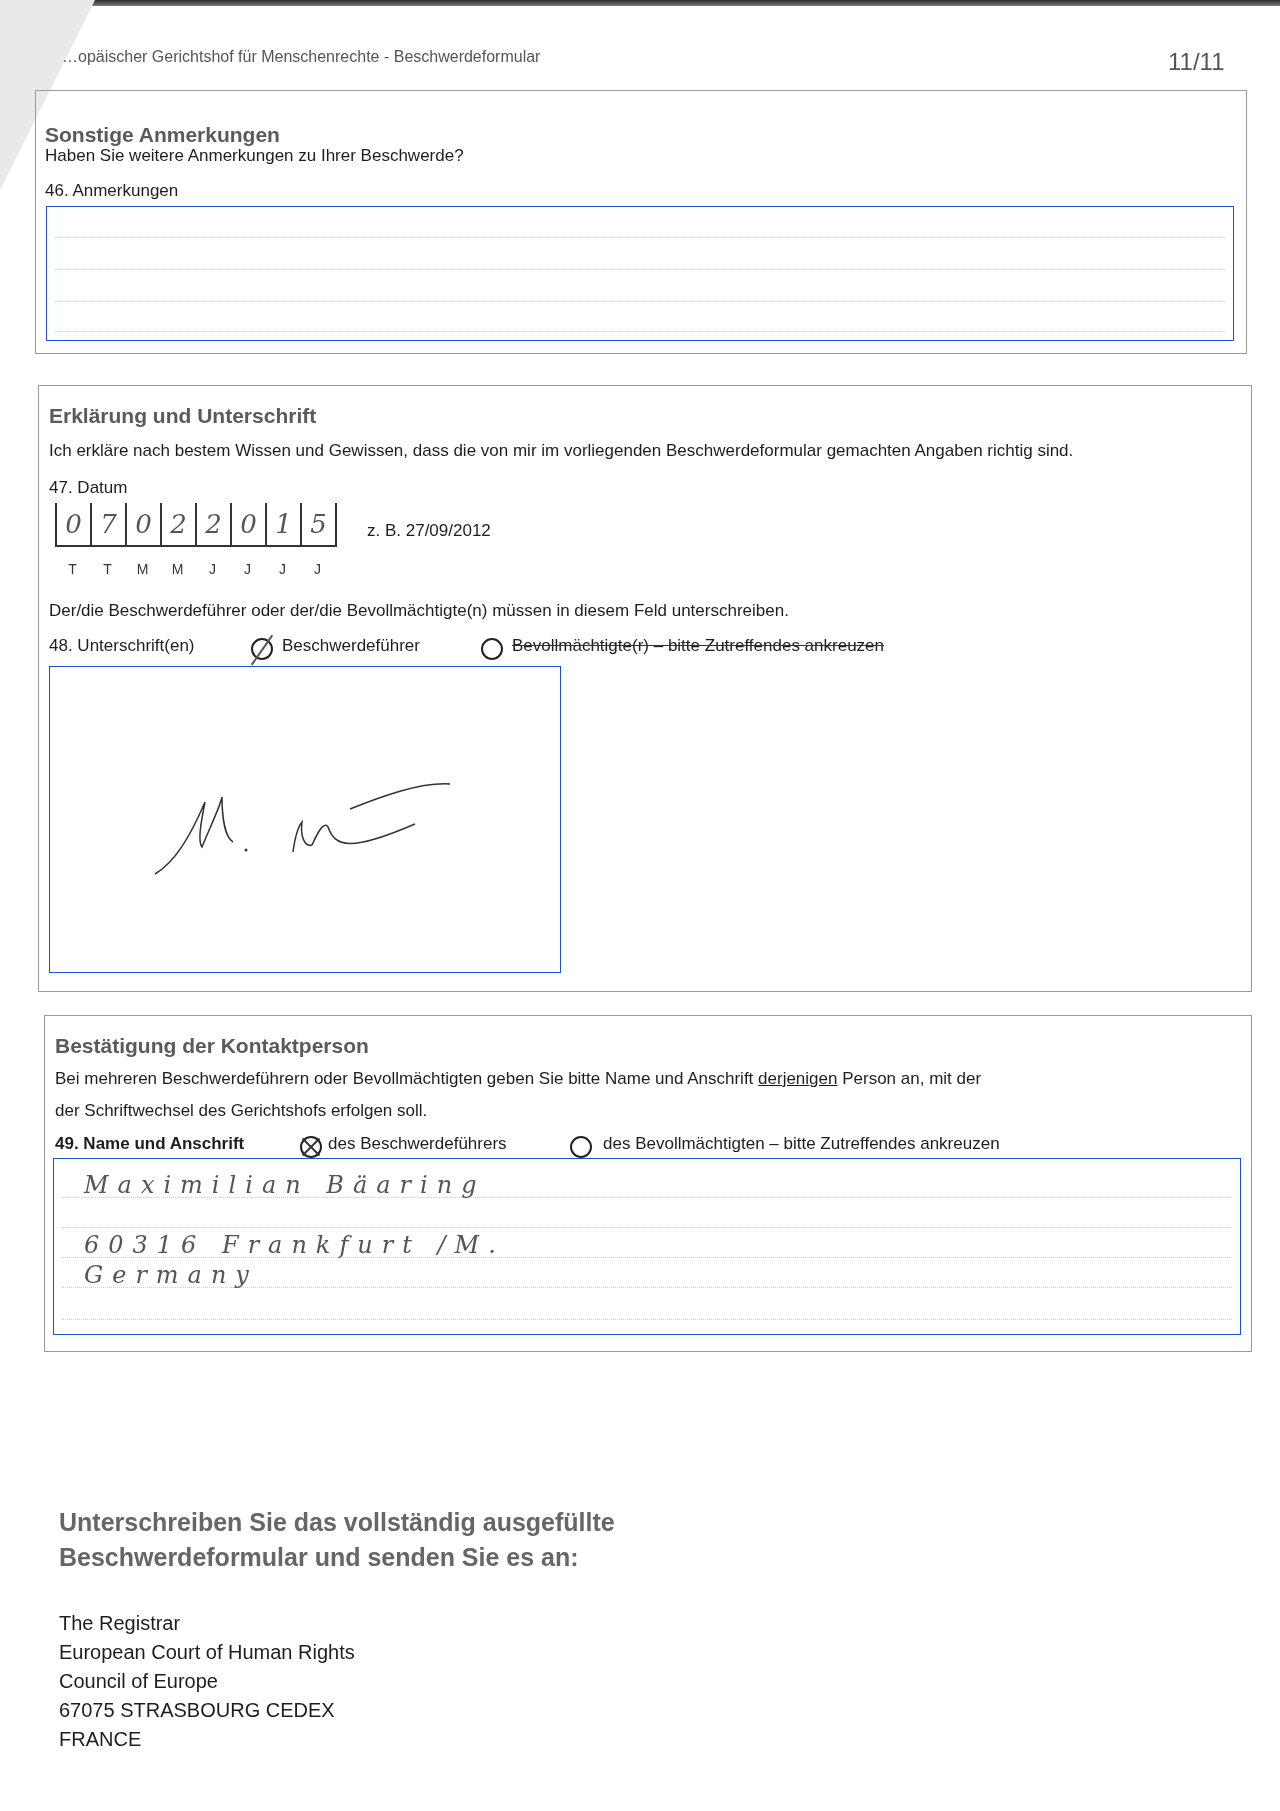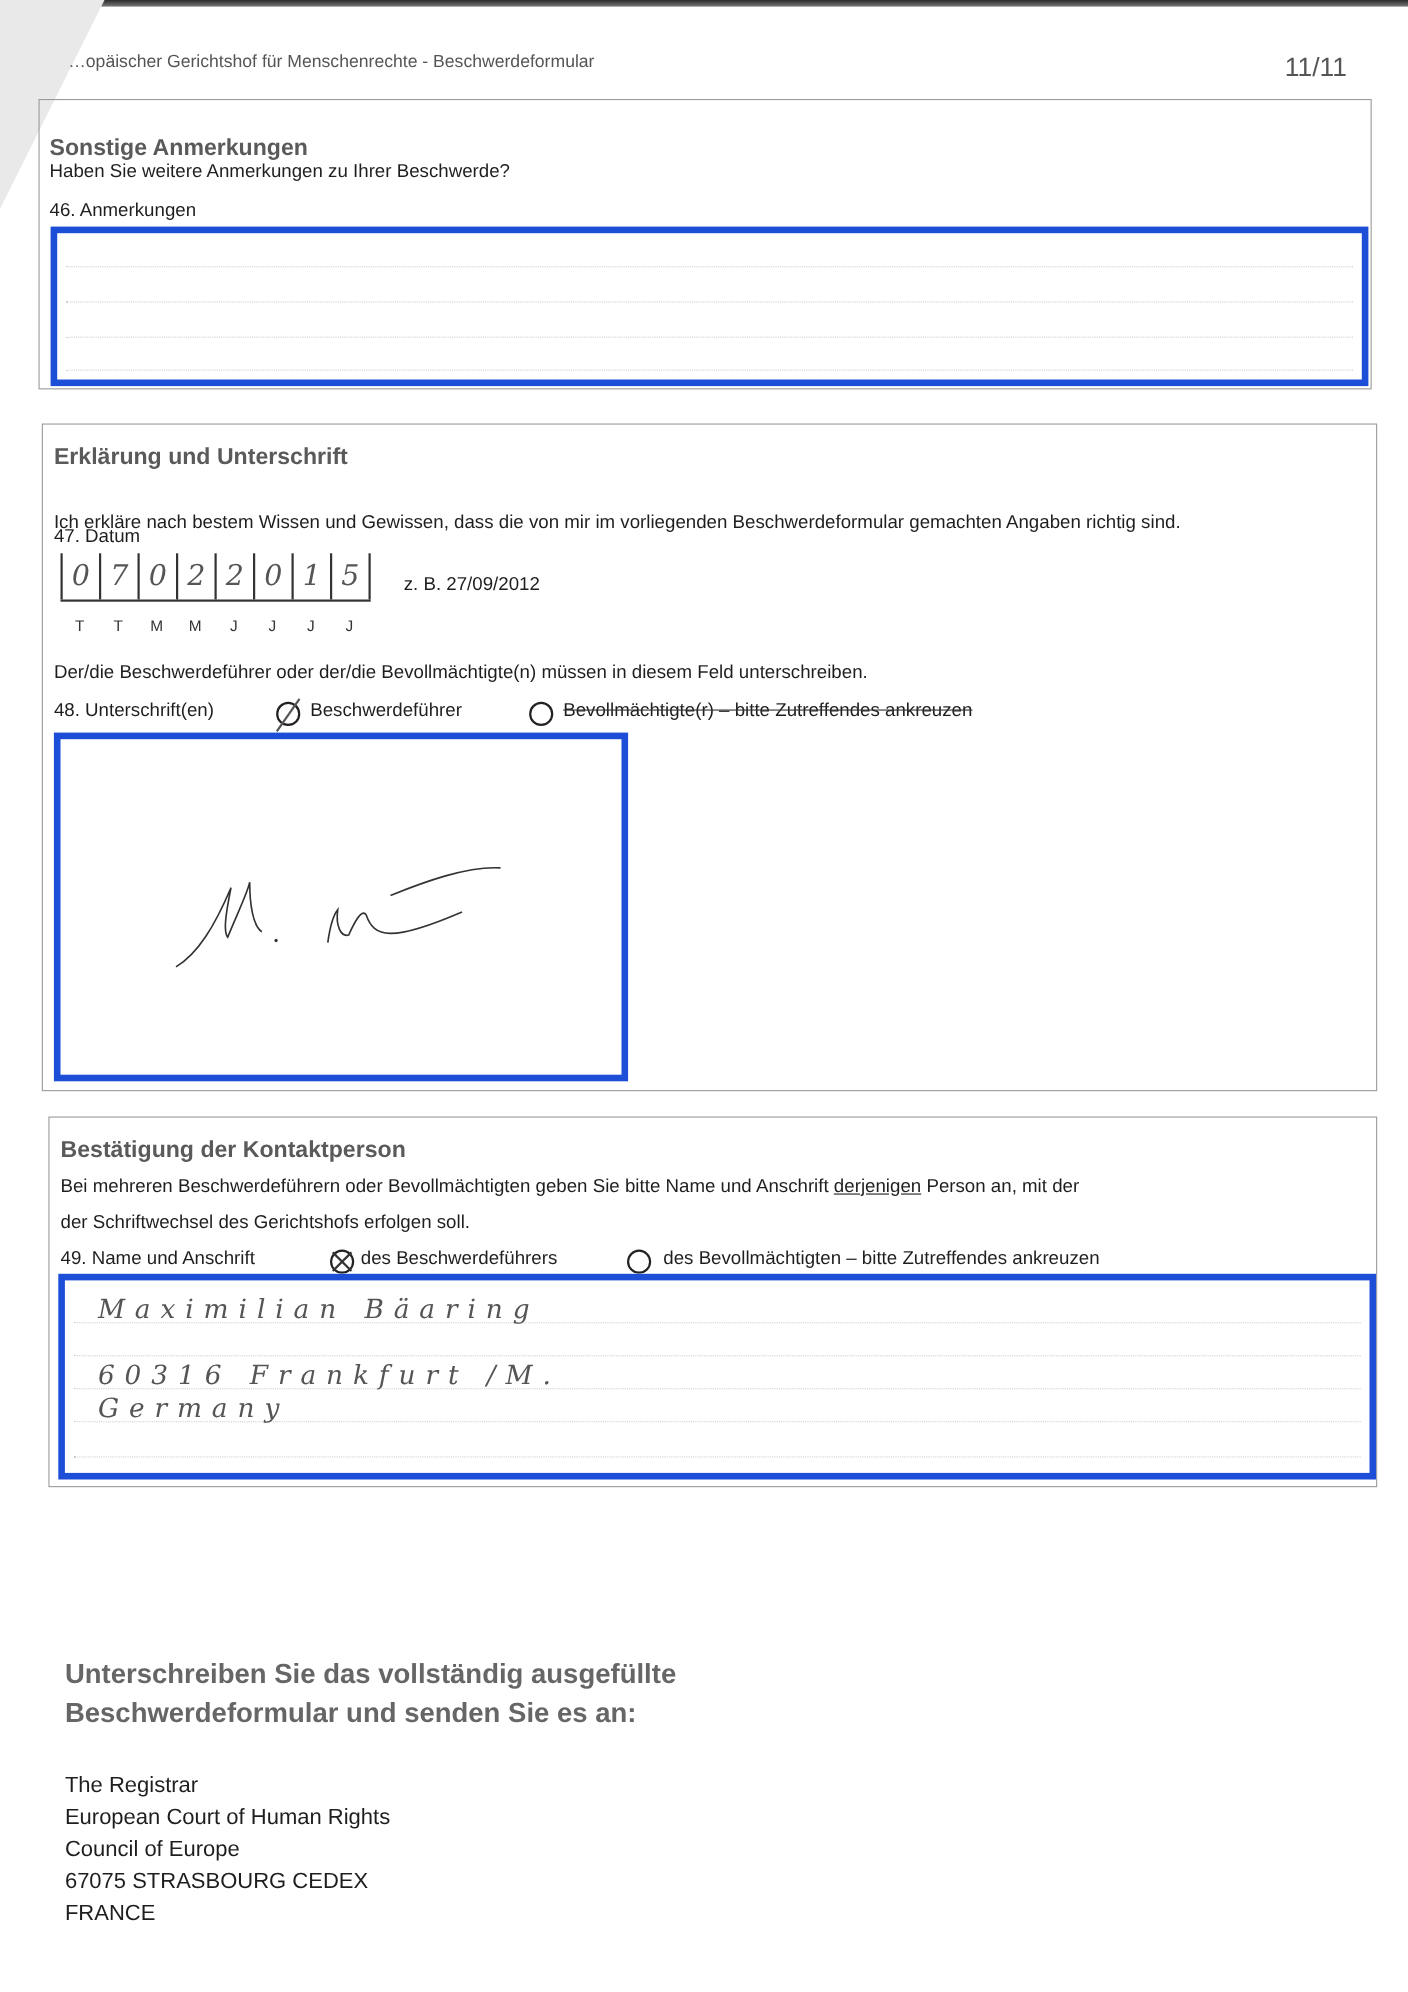--- a/index.html
+++ b/index.html
@@ -11,21 +11,21 @@
   .topbar { position: absolute; left: 0; top: 0; width: 1280px; height: 6px;
     background: linear-gradient(#2a2a2a, #7a7a7a); }
   .fold { position: absolute; left: 0; top: 0; width: 0; height: 0;
     border-top: 190px solid #e9e9e9; border-right: 95px solid transparent; }
   .hdr-title { position: absolute; left: 62px; top: 48px; font-size: 16px; color: #555; }
   .hdr-page { position: absolute; left: 1168px; top: 48px; font-size: 24px; color: #555; }
 
   .section { position: absolute; border: 1px solid #9a9a9a; }
   .sec-title { position: absolute; font-size: 21px; font-weight: bold; color: #5a5a5a; }
   .txt { position: absolute; font-size: 17px; color: #1e1e1e; white-space: nowrap; }
-  .field-box { position: absolute; border: 6px solid #1d4ed8; background: #fff; }
+  .field-box { position: absolute; border: 1px solid #1d4ed8; background: #fff; }
   .rule { position: absolute; left: 8px; right: 8px; height: 0; border-top: 1px dotted #cfcfcf; }
 
   .datebox { position: absolute; left: 54px; top: 502px; height: 42px; display: flex;
     border-bottom: 2px solid #333; }
   .digit { width: 33px; height: 42px; border-left: 2px solid #333; position: relative;
     font-family: "DejaVu Serif", serif; font-size: 26px; font-style: italic; color: #555;
     display: flex; align-items: center; justify-content: center; }
   .digit:last-child { border-right: 2px solid #333; }
   .date-labels { position: absolute; left: 54px; top: 560px; display: flex; }
   .date-labels span { width: 35px; text-align: center; font-size: 14px; color: #333; }
@@ -62,21 +62,21 @@
   <div class="field-box" style="left:10px; top:115px; width:1186px; height:133px;">
     <div class="rule" style="top:30px;"></div>
     <div class="rule" style="top:62px;"></div>
     <div class="rule" style="top:94px;"></div>
     <div class="rule" style="top:124px;"></div>
   </div>
 </div>
 
 <div class="section" style="left:38px; top:385px; width:1212px; height:605px;">
   <div class="sec-title" style="left:10px; top:18px;">Erklärung und Unterschrift</div>
-  <div class="txt" style="left:10px; top:55px;margin-top:24px;">Ich erkläre nach bestem Wissen und Gewissen, dass die von mir im vorliegenden Beschwerdeformular gemachten Angaben richtig sind.</div>
+  <div class="txt" style="left:10px; top:55px;">Ich erkläre nach bestem Wissen und Gewissen, dass die von mir im vorliegenden Beschwerdeformular gemachten Angaben richtig sind.</div>
   <div class="txt" style="left:10px; top:92px;">47.  Datum</div>
   <div class="txt" style="left:328px; top:135px;">z. B.  27/09/2012</div>
   <div class="txt" style="left:10px; top:215px;">Der/die Beschwerdeführer oder der/die Bevollmächtigte(n) müssen in diesem Feld unterschreiben.</div>
   <div class="txt" style="left:10px; top:250px;">48.  Unterschrift(en)</div>
 
   <span class="radio slash" style="left:212px; top:252px;"></span>
   <div class="txt" style="left:243px; top:250px;">Beschwerdeführer</div>
   <span class="radio" style="left:442px; top:252px;"></span>
   <div class="txt strike" style="left:473px; top:250px;">Bevollmächtigte(r) – bitte Zutreffendes ankreuzen</div>
 
@@ -110,21 +110,21 @@
     <span>J</span>
   </div>
 </div>
 
 <div class="section" style="left:44px; top:1015px; width:1206px; height:335px;">
   <div class="sec-title" style="left:10px; top:18px;">Bestätigung der Kontaktperson</div>
   <div class="txt" style="left:10px; top:53px;">
     <span>Bei mehreren Beschwerdeführern oder Bevollmächtigten geben Sie bitte Name und Anschrift </span><span class="underline">derjenigen</span><span> Person an, mit der</span>
   </div>
   <div class="txt" style="left:10px; top:85px;">der Schriftwechsel des Gerichtshofs erfolgen soll.</div>
-  <div class="txt" style="left:10px; top:118px;">49.  Name und Anschrift</div>
+  <div class="txt" style="left:10px; top:118px;font-weight:bold;">49.  Name und Anschrift</div>
 
   <span class="radio checked" style="left:255px; top:120px;"></span>
   <div class="txt" style="left:283px; top:118px;">des Beschwerdeführers</div>
   <span class="radio" style="left:525px; top:120px;"></span>
   <div class="txt" style="left:558px; top:118px;">des Bevollmächtigten – bitte Zutreffendes ankreuzen</div>
 
   <div class="field-box" style="left:8px; top:142px; width:1186px; height:175px;">
     <div class="rule" style="top:38px;"></div>
     <div class="rule" style="top:68px;"></div>
     <div class="rule" style="top:98px;"></div>

